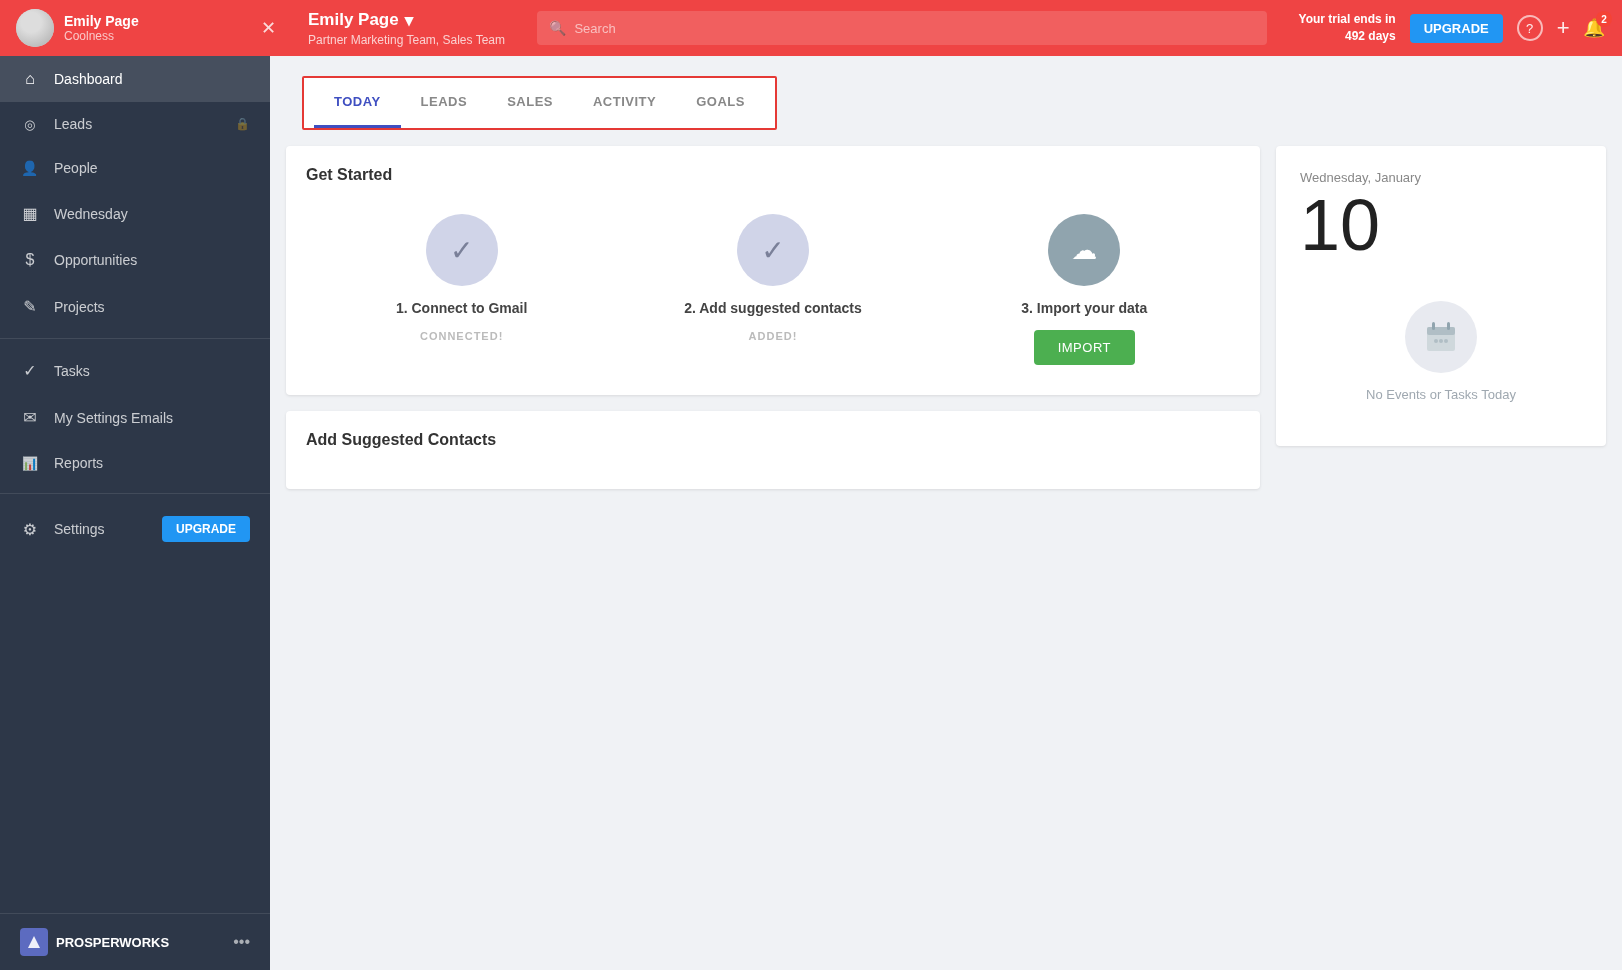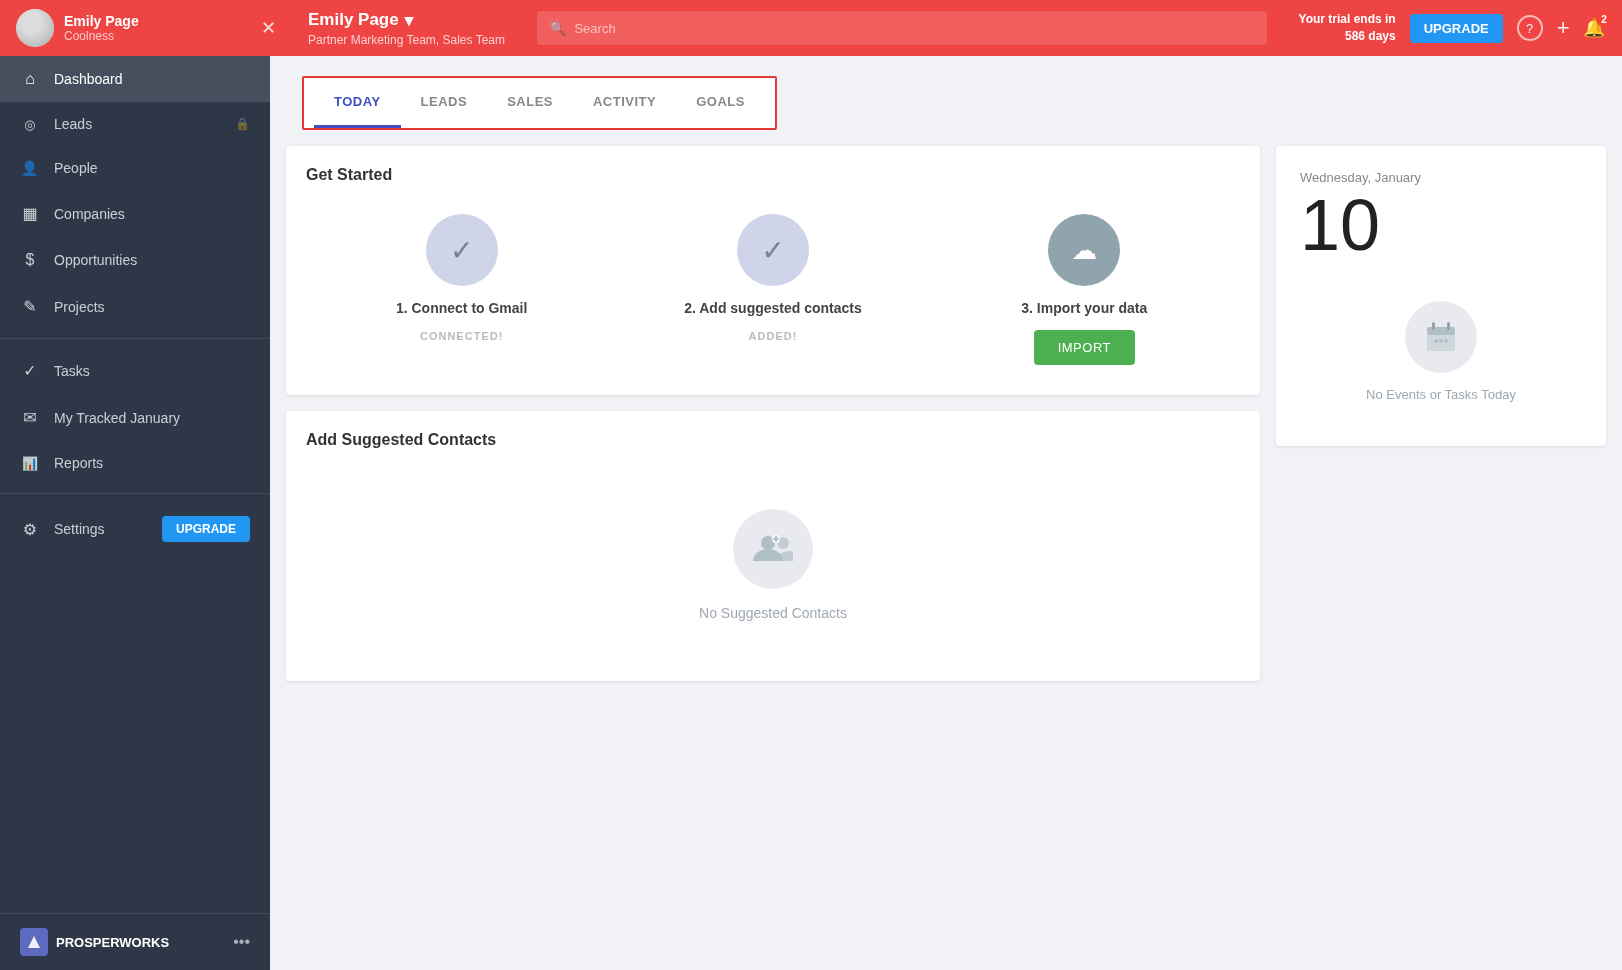--- a/index.html
+++ b/index.html
@@ -392,21 +392,21 @@
   </div>
 
   <div class="search-bar">
     <span style="color:rgba(255,255,255,0.6); font-size:14px;">🔍</span>
     <input type="text" placeholder="Search" style="">
   </div>
 
   <div class="header-right">
     <div class="trial-text">
       <span>Your trial ends in</span><br>
-      <span>586 days</span>
+      <span>492 days</span>
     </div>
     <button class="upgrade-btn">UPGRADE</button>
     <span class="header-icon" style="border:2px solid rgba(255,255,255,0.7); border-radius:50%; width:26px; height:26px; display:flex; align-items:center; justify-content:center; font-size:13px;">?</span>
     <span class="header-icon" style="font-size:22px;">+</span>
     <div class="notif-btn">
       <span style="color:white; font-size:18px;">🔔</span>
       <span class="notif-badge">2</span>
     </div>
   </div>
 </div>
@@ -422,38 +422,38 @@
       <span class="item-icon" style="font-size:13px;">◎</span>
       <span class="item-label">Leads</span>
       <span class="lock-icon">🔒</span>
     </div>
     <div class="sidebar-item">
       <span class="item-icon" style="font-size:14px;">👤</span>
       <span class="item-label">People</span>
     </div>
     <div class="sidebar-item">
       <span class="item-icon">▦</span>
-      <span class="item-label">Companies</span>
+      <span class="item-label">Wednesday</span>
     </div>
     <div class="sidebar-item">
       <span class="item-icon">$</span>
       <span class="item-label">Opportunities</span>
     </div>
     <div class="sidebar-item">
       <span class="item-icon">✎</span>
       <span class="item-label">Projects</span>
     </div>
     <div class="sidebar-divider"></div>
     <div class="sidebar-item">
       <span class="item-icon">✓</span>
       <span class="item-label">Tasks</span>
     </div>
     <div class="sidebar-item">
       <span class="item-icon">✉</span>
-      <span class="item-label">My Tracked January</span>
+      <span class="item-label">My Settings Emails</span>
     </div>
     <div class="sidebar-item">
       <span class="item-icon" style="font-size:13px;">📊</span>
       <span class="item-label">Reports</span>
     </div>
     <div class="sidebar-divider"></div>
     <div class="sidebar-item">
       <span class="item-icon">⚙</span>
       <span class="item-label">Settings</span>
       <button class="sidebar-upgrade-btn">UPGRADE</button>
@@ -516,34 +516,20 @@
               </div>
               <div class="step-label">3.  Import your data</div>
               <button class="import-btn">IMPORT</button>
             </div>
 
           </div>
         </div>
 
         <div class="card">
           <div class="card-title">Add Suggested Contacts</div>
-          <div class="no-contacts">
-            <div class="no-contacts-icon">
-              <svg width="40" height="32" viewBox="0 0 40 32" fill="none">
-                <circle cx="15" cy="10" r="7" fill="#b0bec5"></circle>
-                <path d="M0 28 C0 20 8 16 15 16 C22 16 30 20 30 28" fill="#b0bec5"></path>
-                <circle cx="30" cy="10" r="6" fill="#b0bec5" opacity="0.7"></circle>
-                <path d="M24 28 C24 22 30 18 36 18 C38 18 40 19 40 19 L40 28" fill="#b0bec5" opacity="0.7"></path>
-                <circle cx="23" cy="6" r="4" fill="white"></circle>
-                <line x1="23" y1="3" x2="23" y2="9" stroke="#b0bec5" stroke-width="2"></line>
-                <line x1="20" y1="6" x2="26" y2="6" stroke="#b0bec5" stroke-width="2"></line>
-              </svg>
-            </div>
-            <div class="no-contacts-label">No Suggested Contacts</div>
-          </div>
         </div>
 
       </div>
 
       <div class="right-column">
 
         <div class="calendar-card">
           <div class="calendar-date-label">Wednesday, January</div>
           <div class="calendar-day-number">10</div>
           <div class="no-events">

